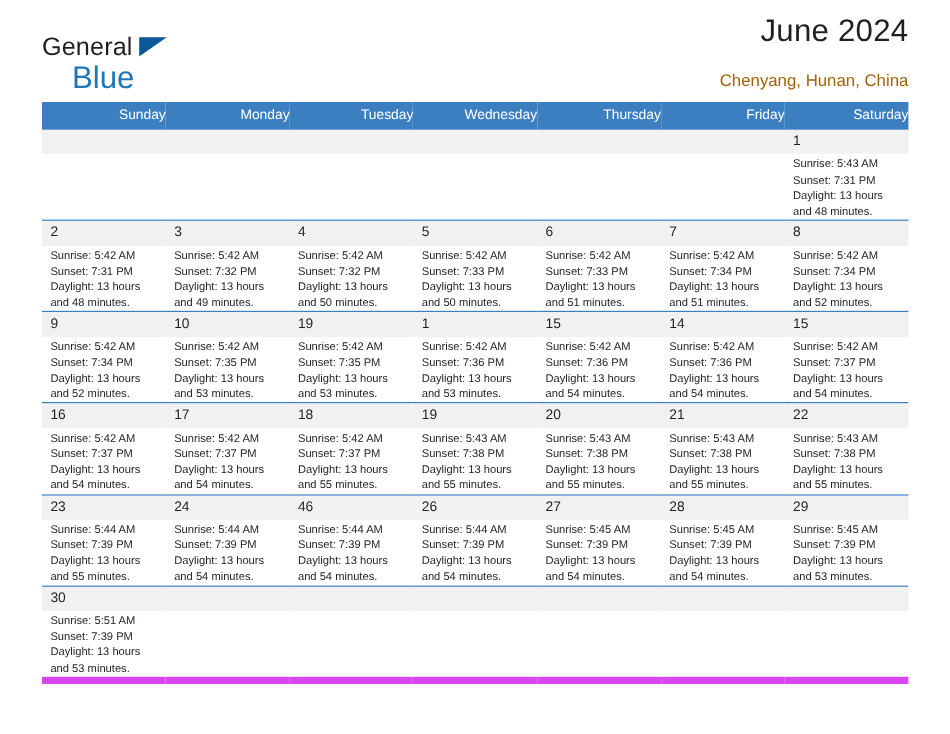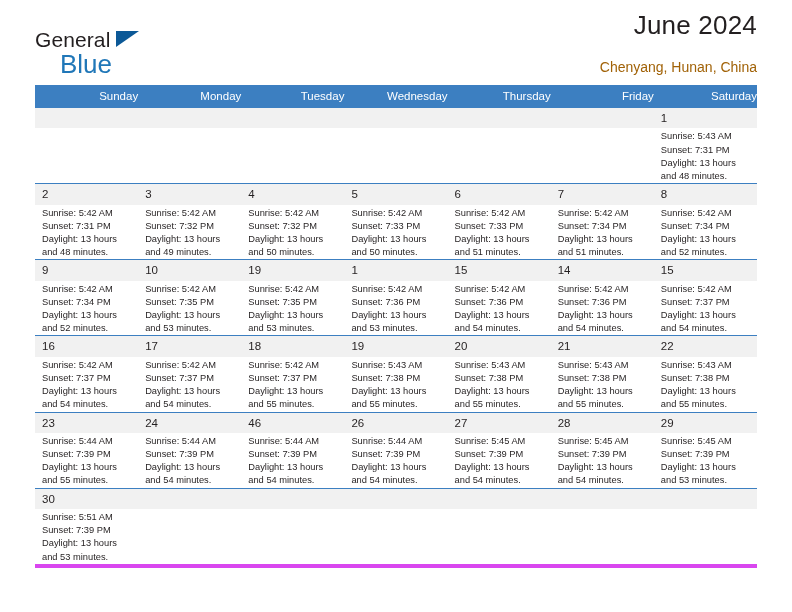--- a/index.html
+++ b/index.html
@@ -89,21 +89,21 @@
     height: 22px;
     border: none;
   }
   .cal td {
     vertical-align: top;
     padding: 0;
     border-top: 1px solid #3c7fc1;
     background: #ffffff;
     height: 73px;
   }
-  .cal tr.week-last td { border-bottom: 4px solid #d946ef; }
+  .cal tr.week-last td { border-bottom: 6px solid #d946ef; }
 
   .daynum {
     background: #f1f1f1;
     font-size: 11.5px;
     color: #231f20;
     padding: 3px 0 3px 7px;
     line-height: 1.25;
     min-height: 17px;
   }
   .daynum.empty { color: transparent; }

